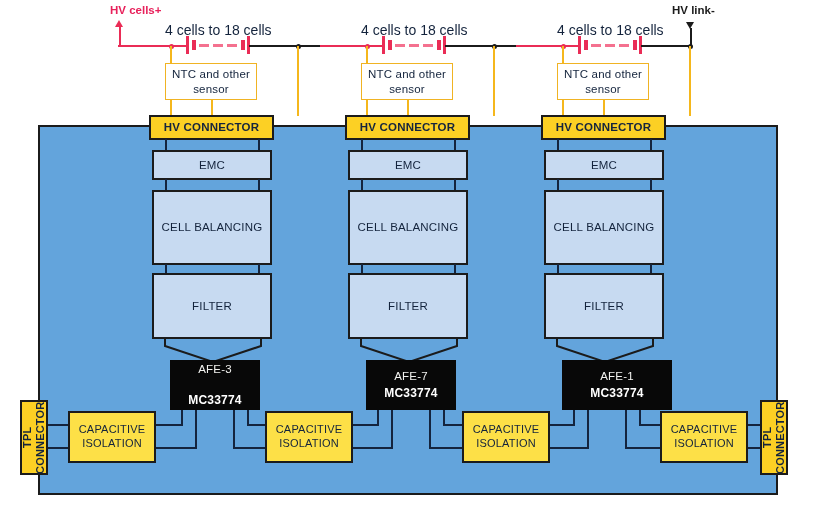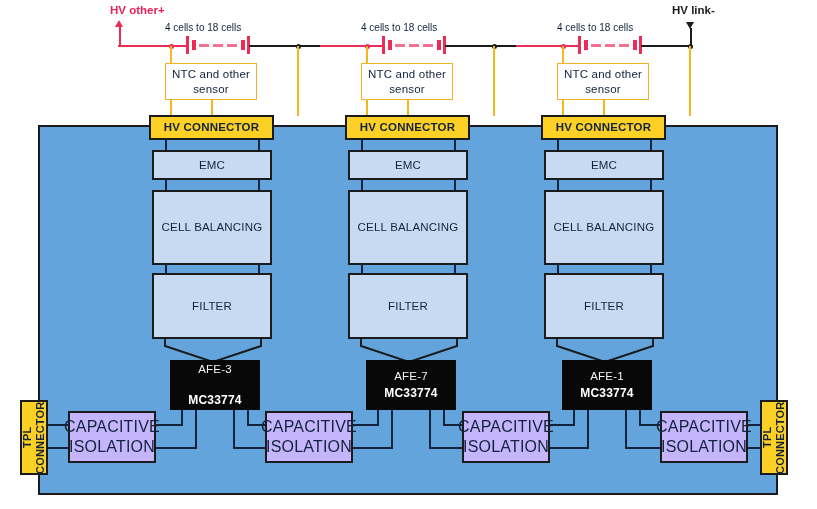--- a/index.html
+++ b/index.html
@@ -53,24 +53,24 @@
   .blk-afe {
     background: #080808;
     color: #ffffff;
     border: 2px solid #080808;
     flex-direction: column;
     line-height: 1.35;
   }
   .afe-line1 { font-weight: 400; font-size: 11.5px; color:#f2f2ef; }
   .afe-line2 { font-weight: 700; font-size: 12px; color:#ffffff; }
   .blk-cap {
-    background: #c4b5fd;
+    background: #fde047;
     font-weight: 400;
     color: #13233c;
-    font-size: 16px;
+    font-size: 11px;
   }
   .blk-tpl {
     background: #fcd024;
     font-weight: 700;
     font-size: 11px;
     color: #14243e;
     writing-mode: vertical-rl;
     transform: rotate(180deg);
     line-height: 1.2;
   }
@@ -111,36 +111,36 @@
     border-bottom: 7px solid #ea2c56;
   }
   .arrow-down {
     width: 0; height: 0;
     border-left: 4.5px solid transparent;
     border-right: 4.5px solid transparent;
     border-top: 7px solid #1b1b1b;
   }
 
   .lbl {
-    font-size: 10px;
+    font-size: 14px;
     color: #13233c;
     white-space: nowrap;
   }
   .lbl-hvp { color: #e8215b; font-weight: 700; font-size: 11.5px; }
   .lbl-hvn { color: #1b1b1b; font-weight: 700; font-size: 11.5px; }
 
   
   .funnel { overflow: visible; }
 </style>
 </head>
 <body>
 
 <div id="stage">
 
-  <div class="abs lbl-hvp" style="left:110px; top:4px;">HV other+</div>
+  <div class="abs lbl-hvp" style="left:110px; top:4px;">HV cells+</div>
 
   <div class="abs arrow-up" style="left:115px; top:20px;"></div>
   <div class="abs vline wire-r" style="left:118.5px; top:26px; height:20px;"></div>
 
   <div class="abs lbl-hvn" style="left:672px; top:4px;">HV link-</div>
   <div class="abs arrow-down" style="left:686px; top:22px;"></div>
   <div class="abs vline wire-k" style="left:689.5px; top:28px; height:18px;"></div>
 
   <div class="abs hline wire-r" style="left:118px; top:45px; width:68px;"></div>
   <div class="abs cell-long" style="left:186px; top:36px; height:18px;"></div>
@@ -283,21 +283,21 @@
 
   <div class="abs vline wire-cb" style="left:557px; top:264px; height:10px;"></div>
   <div class="abs vline wire-cb" style="left:650px; top:264px; height:10px;"></div>
 
   <div class="abs blk blk-light" style="left:544px; top:273px; width:120px; height:66px;">FILTER</div>
 
   <svg class="abs funnel" style="left:544px; top:338px; width:122px; height:26px;" viewBox="0 0 122 26">
     <path d="M13 0 L13 8 L61 24 L109 8 L109 0" fill="none" stroke="#1b1b1b" stroke-width="2"></path>
   </svg>
 
-  <div class="abs blk blk-afe" style="left:562px; top:360px; width:90px; height:50px;align-items:center;">
+  <div class="abs blk blk-afe" style="left:562px; top:360px; width:110px; height:50px;align-items:center;">
     <div class="afe-line1">AFE-1</div>
     <div class="afe-line2">MC33774</div>
   </div>
 
   <div class="abs blk blk-tpl" style="left:20px; top:400px; width:28px; height:75px;">TPL CONNECTOR</div>
   <div class="abs blk blk-tpl" style="left:760px; top:400px; width:28px; height:75px;">TPL CONNECTOR</div>
 
   <div class="abs blk blk-cap" style="left:68px; top:411px; width:88px; height:52px;">
     <div>
       <div>CAPACITIVE</div>

